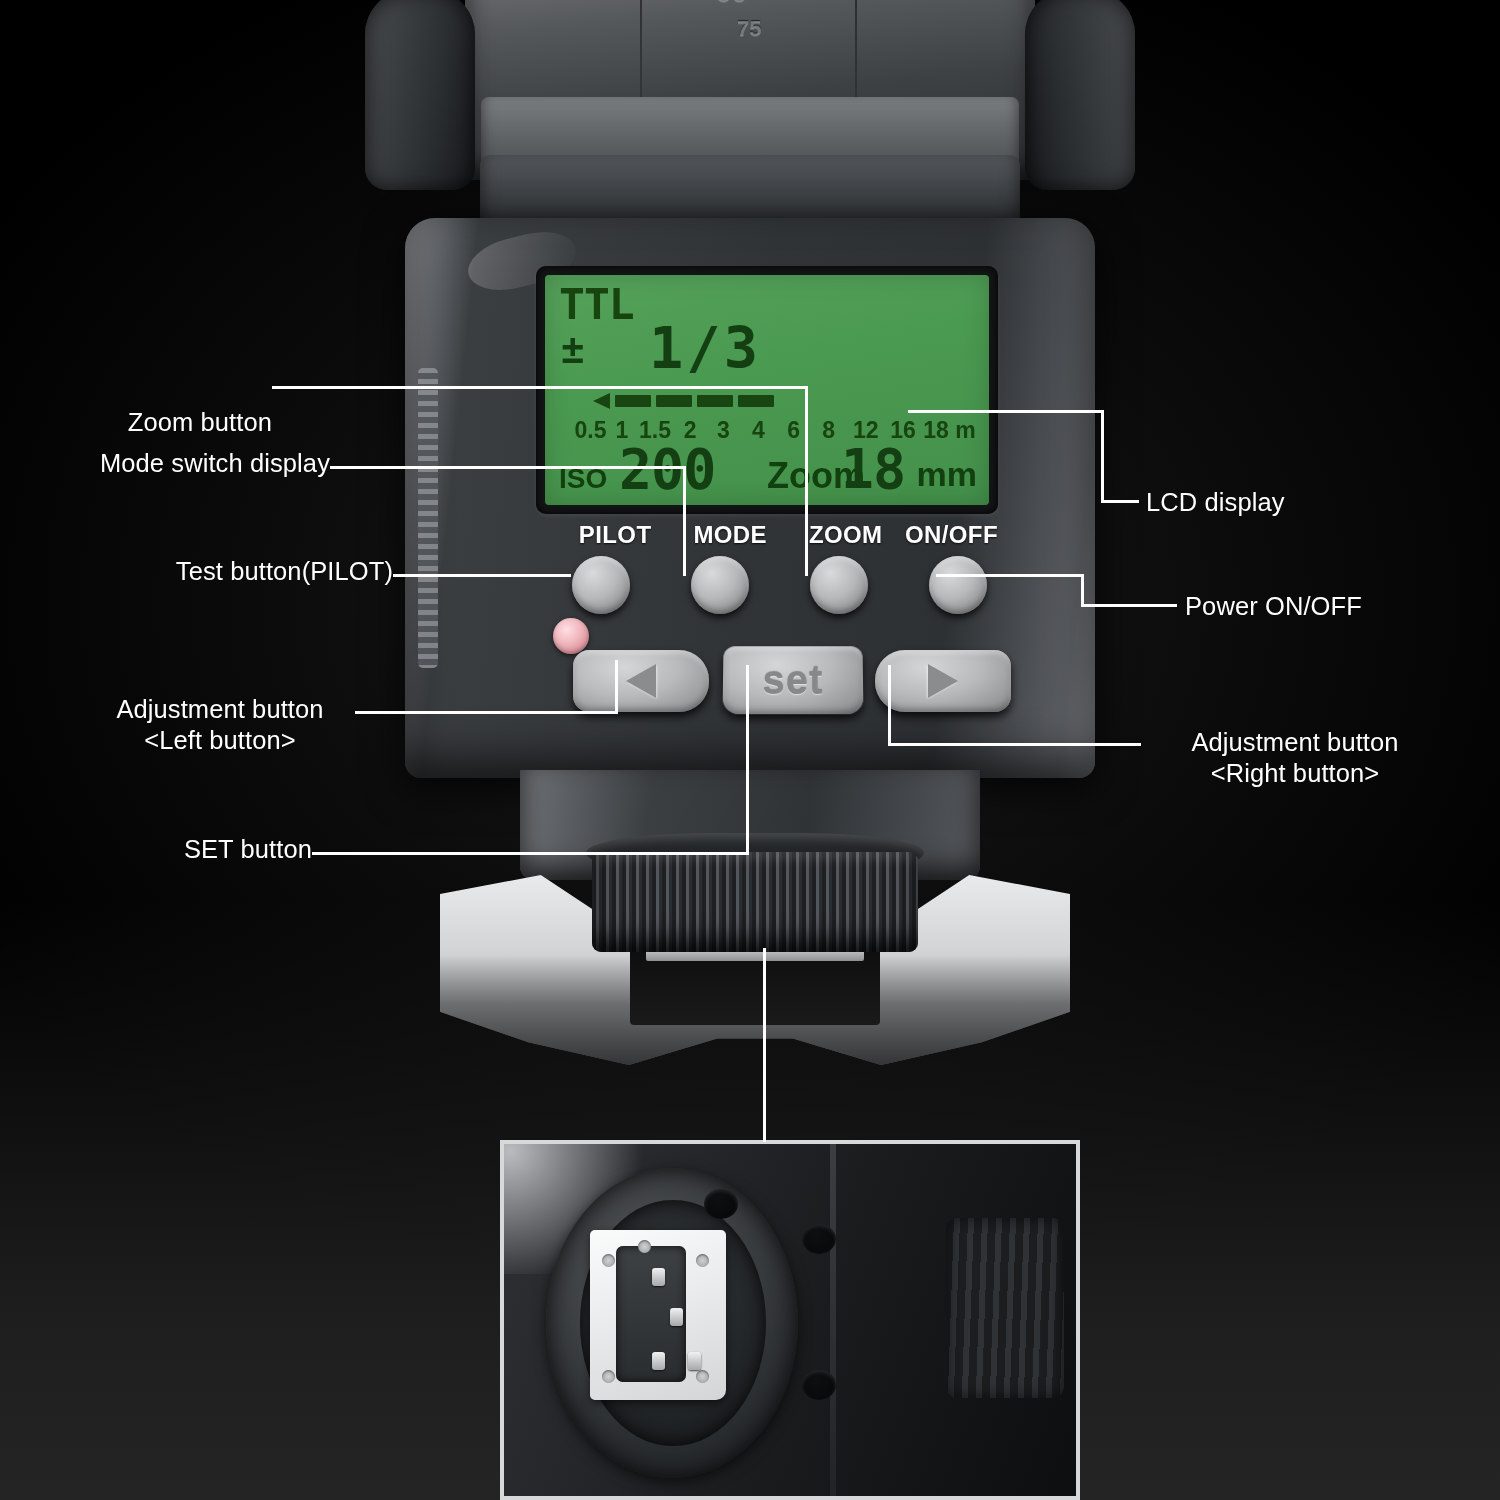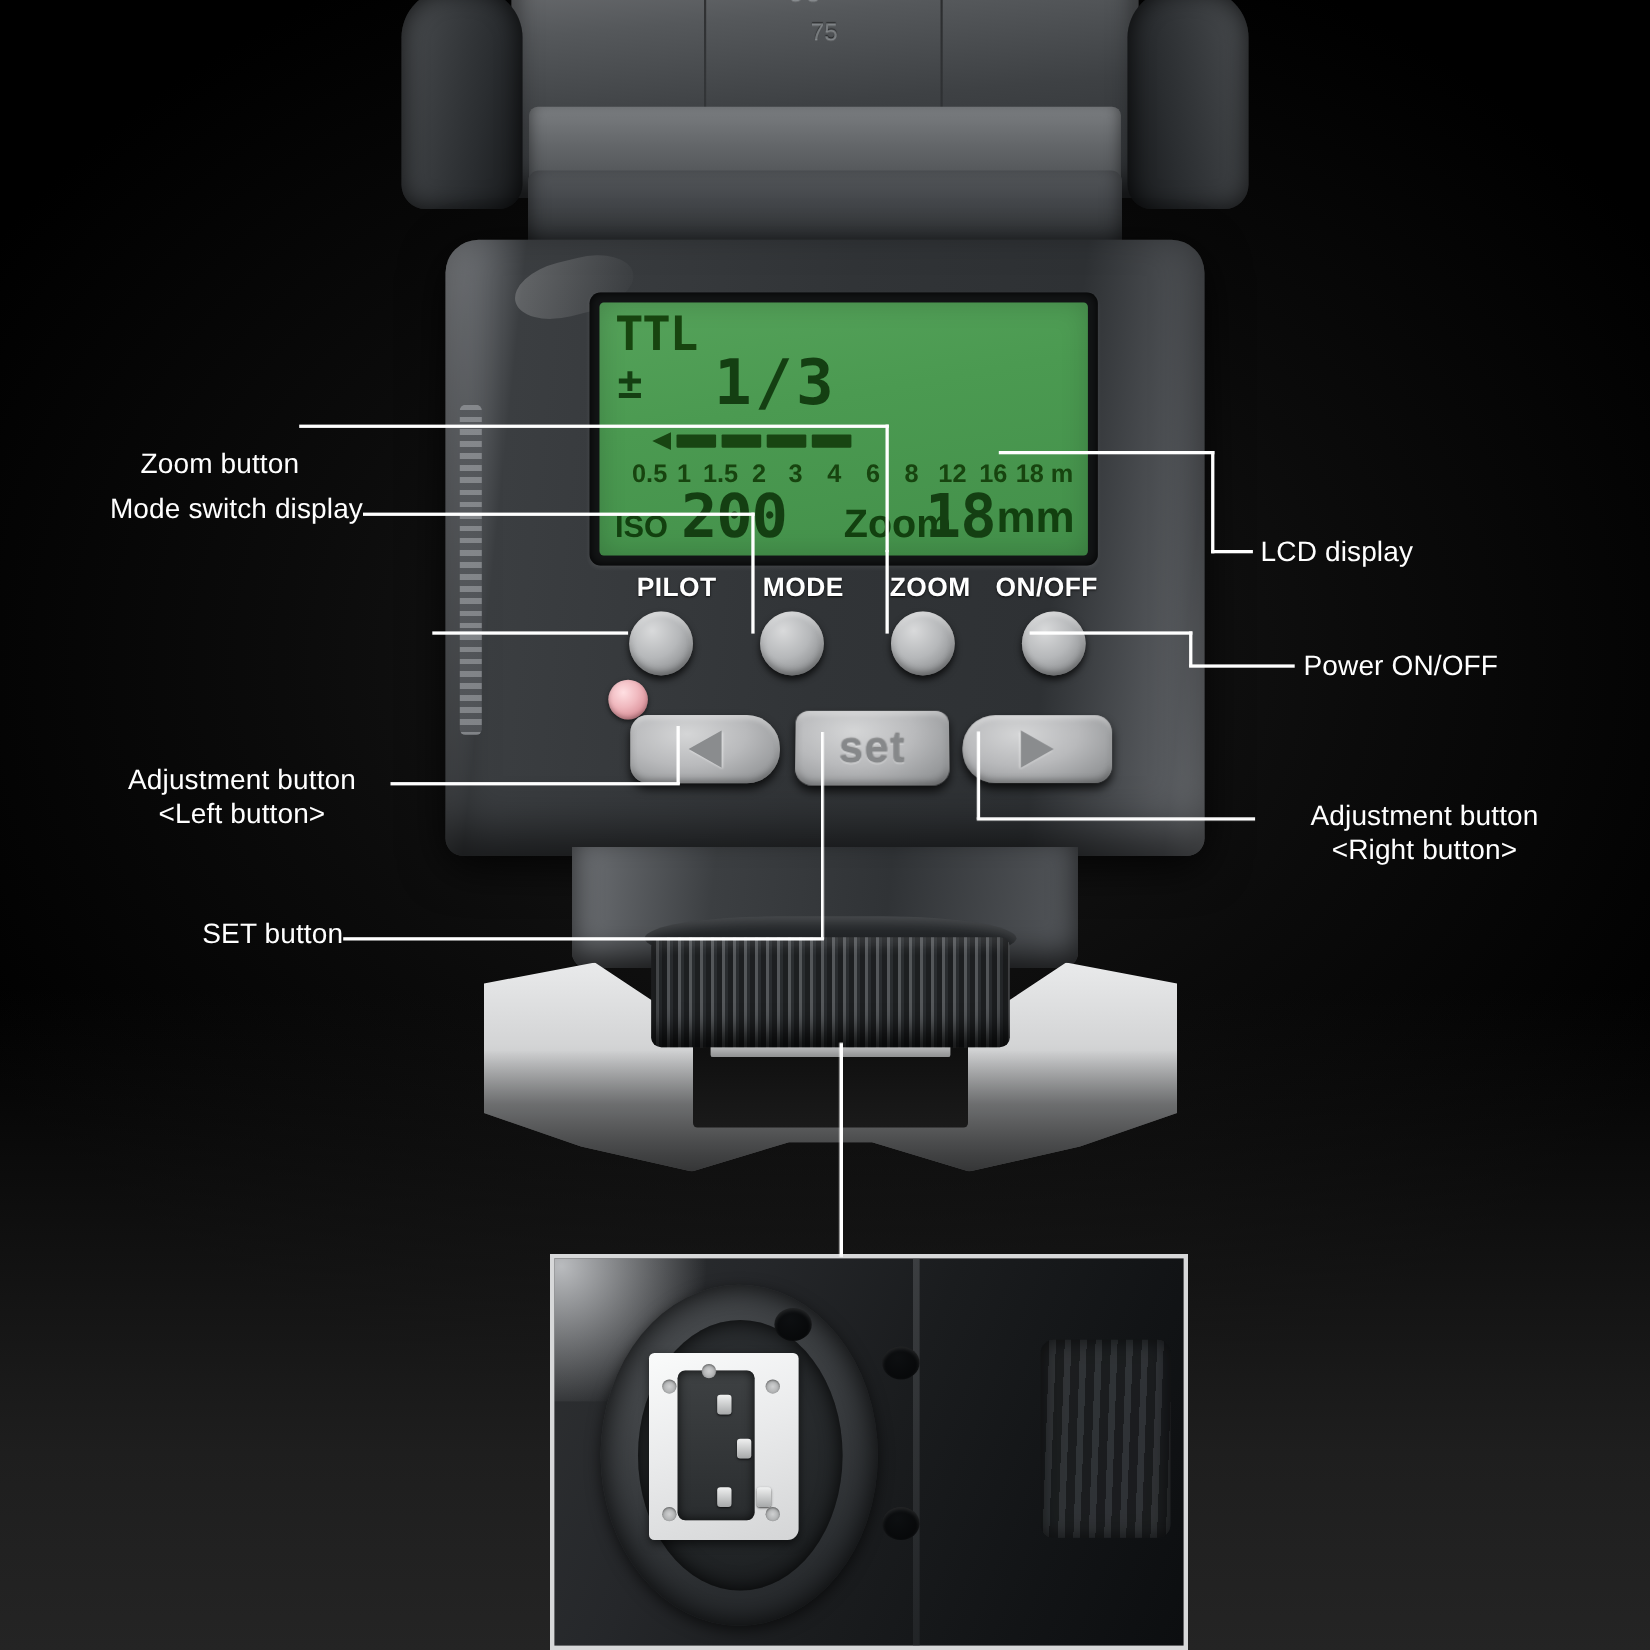--- a/index.html
+++ b/index.html
@@ -43,21 +43,21 @@
   
   .head {
     position:absolute; left:95px; top:-20px; width:570px; height:200px;
     background:linear-gradient(175deg,#6b6d70 0%,#55585b 22%,#3e4144 55%,#2c2f32 100%);
     border-radius:14px 14px 6px 6px;
     box-shadow:inset 0 -12px 26px rgba(0,0,0,.7), inset 0 4px 10px rgba(255,255,255,.12);
   }
   .head .seam { position:absolute; top:0; bottom:62px; width:2px;
     background:linear-gradient(180deg,rgba(0,0,0,.55),rgba(0,0,0,.15)); }
   .head .deg {
-    position:absolute; color:rgba(170,175,180,.5); font-size:29px; font-weight:400;
+    position:absolute; color:rgba(170,175,180,.5); font-size:29px; font-weight:700;
     text-shadow:0 1px 0 rgba(255,255,255,.12), 0 -1px 1px rgba(0,0,0,.55);
   }
   .head .hinge {
     position:absolute; left:16px; right:16px; bottom:-2px; height:85px;
     background:linear-gradient(180deg,#7b7e81 0%,#64676a 40%,#46494c 100%);
     border-radius:8px 8px 4px 4px;
     box-shadow:inset 0 -6px 14px rgba(0,0,0,.55);
   }
   .ear {
     position:absolute; top:-10px; width:110px; height:200px;
@@ -127,21 +127,21 @@
   .lcd .bar .sg { width:36px; height:12px; background:#184512; border-radius:1px; }
   .lcd .scale {
     position:absolute; left:28px; top:142px; width:406px;
     display:flex; font-size:23px; font-weight:700; color:#17440f;
   }
   .lcd .scale span { text-align:center; }
   .lcd .iso-lbl { position:absolute; left:14px; bottom:10px; font-size:28px; font-weight:700; }
   .lcd .iso-val { position:absolute; left:74px; bottom:4px; font-size:55px; letter-spacing:-1px; }
   .lcd .zoom-lbl{ position:absolute; left:222px; bottom:8px; font-size:36px; font-weight:600; }
   .lcd .zoom-val{ position:absolute; right:84px; bottom:4px; font-size:55px; letter-spacing:-1px; }
-  .lcd .mm     { position:absolute; right:12px; bottom:11px; font-size:40px; font-weight:600; }
+  .lcd .mm     { position:absolute; right:12px; bottom:11px; font-size:34px; font-weight:600; }
 
   
   .btn-labels {
     position:absolute; left:131px; top:300px; width:462px; height:34px;
     display:flex; align-items:center;
   }
   .btn-labels span {
     flex:1; text-align:right; color:#fff; font-size:24px; font-weight:700;
     letter-spacing:.4px; text-shadow:0 1px 2px rgba(0,0,0,.8);
   }
@@ -446,20 +446,21 @@
 
   <div class="ln v" style="left:888px; top:665px; height:80px;"></div>
   <div class="ln h" style="left:888px; top:743px; width:253px;"></div>
 
   <div class="ln v" style="left:763px; top:948px; height:194px;"></div>
 
   <div class="callout l" style="left:0; top:368px; width:272px;margin-top:39px;">Zoom button</div>
 
   <div class="callout l" style="left:0; top:448px; width:330px;">Mode switch display</div>
 
+  <div class="callout l" style="left:0; top:556px; width:393px;">Test button(PILOT)</div>
 
   <div class="callout" style="left:85px; top:694px; width:270px; text-align:center;">
     <span>Adjustment button</span>
     <span class="l2">&lt;Left button&gt;</span>
   </div>
 
   <div class="callout l" style="left:0; top:834px; width:312px;">SET button</div>
 
   <div class="callout r" style="left:1146px; top:487px;">LCD display</div>
 

